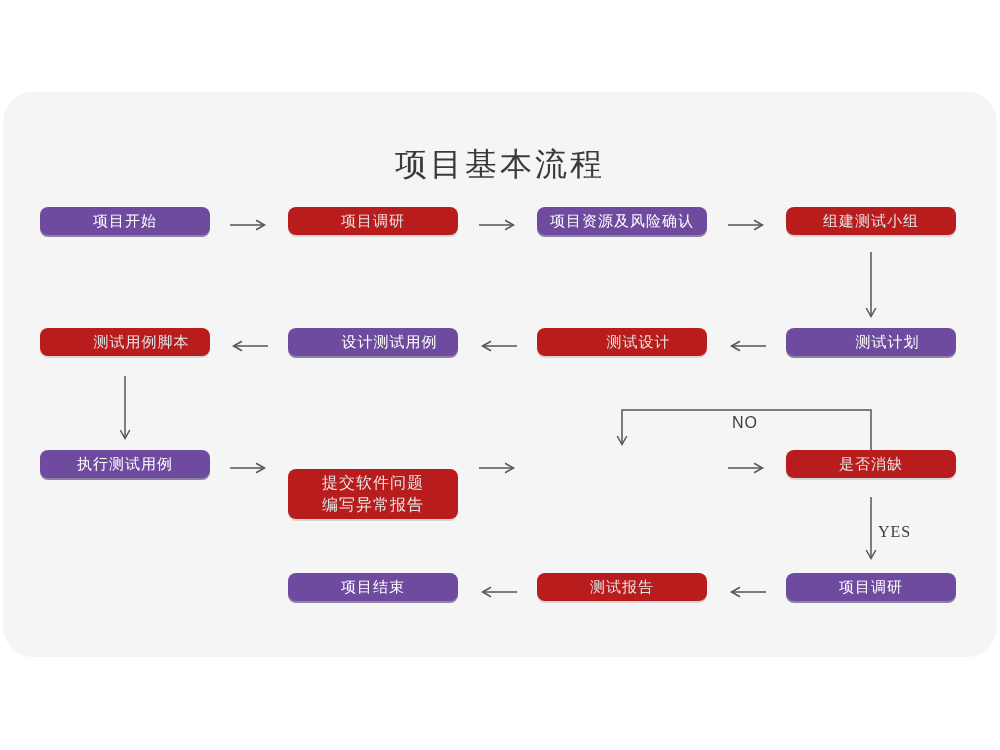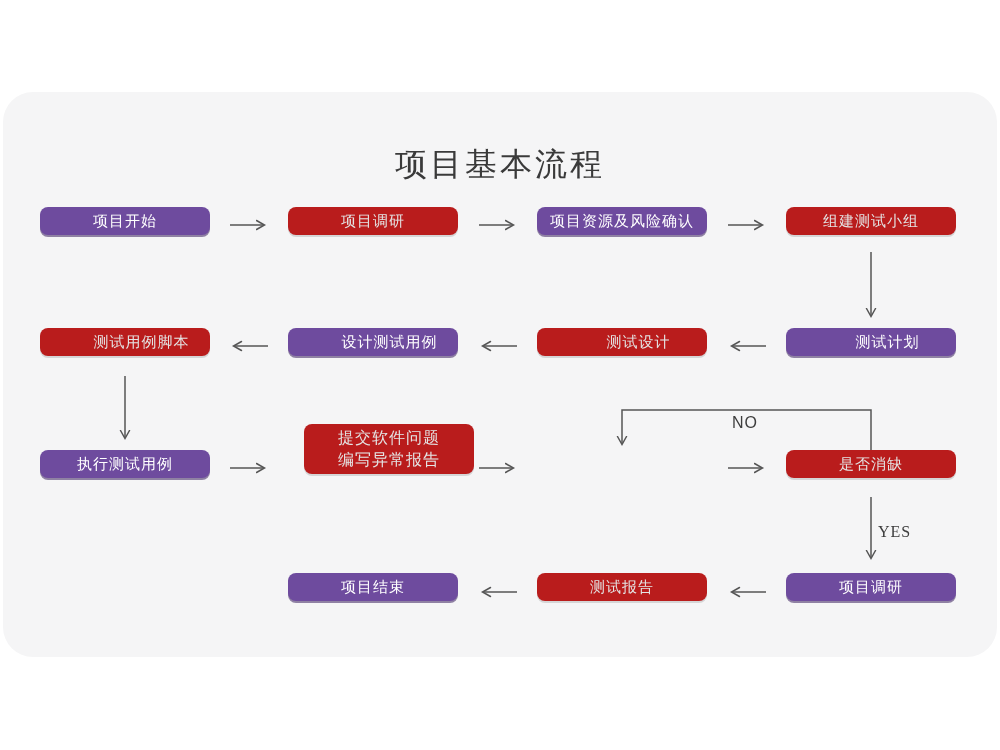--- a/index.html
+++ b/index.html
@@ -51,21 +51,21 @@
   .node.tall {
     height: 50px;
     flex-direction: column;
     line-height: 22px;
     font-size: 16px;
   }
   .node.tall span { display: block; }
   
   .r1 { top: 207px; } .r2 { top: 328px; padding-left: 33px; } .r3 { top: 450px; } .r4 { top: 573px; }
   .c1 { left: 40px; } .c2 { left: 288px; } .c3 { left: 537px; } .c4 { left: 786px; }
-  .node.tall.r3 { top: 424px; margin-left: 16px; }
+  .node.tall.r3 { top: 469px; }
   .arrows {
     position: absolute;
     left: 0; top: 0;
     width: 1000px; height: 750px;
     pointer-events: none;
   }
   .edge-label {
     position: absolute;
     font-size: 16px;
     color: #3d3d3d;

